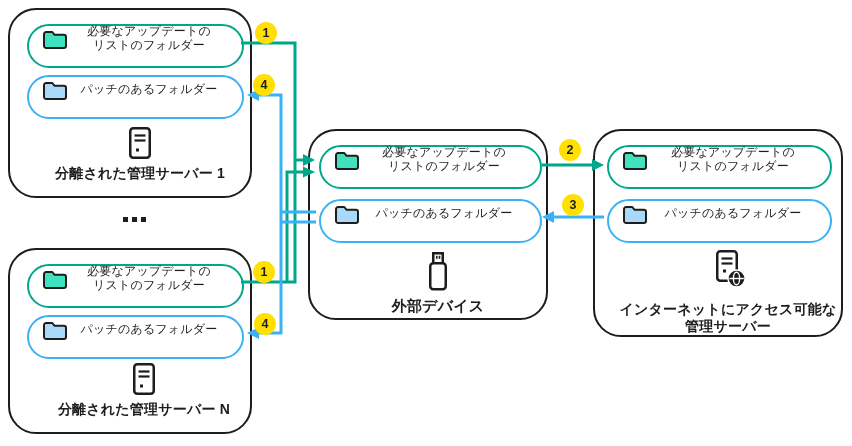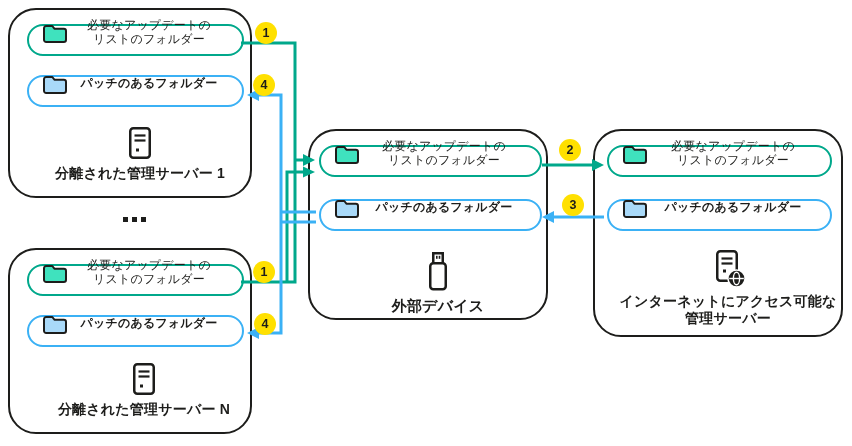--- a/index.html
+++ b/index.html
@@ -7,26 +7,26 @@
     width:852px;height:446px;position:relative;overflow:hidden;
     font-family:"Liberation Sans","DejaVu Sans",sans-serif;color:#1d1d1b;
     -webkit-font-smoothing:antialiased;
   }
   .stage{position:absolute;inset:0;}
   .box{
     position:absolute;border:2.5px solid #1d1d1b;border-radius:28px;
     background:#ffffff;box-sizing:border-box;z-index:1;
   }
   .pill{
-    position:absolute;height:32px;border-radius:23px;background:#ffffff;
+    position:absolute;height:44px;border-radius:23px;background:#ffffff;
     box-sizing:border-box;display:flex;align-items:center;
     padding:0 12px 16px 13px;z-index:2;
   }
   .pill.teal{border:2.5px solid #00a88b;}
-  .pill.blue{border:2.5px solid #3bb1f5;font-weight:bold;}
+  .pill.blue{border:2.5px solid #3bb1f5;}
   .pill-label{
     flex:1;text-align:center;font-size:12px;line-height:14.5px;
     color:#1d1d1b;letter-spacing:0.2px;
   }
   .device{
     position:absolute;left:0;right:0;display:flex;flex-direction:column;
     align-items:center;gap:6px;z-index:2;padding-left:20px;
   }
   .device-label{
     font-weight:bold;font-size:14px;line-height:17px;text-align:center;
@@ -135,21 +135,21 @@
         <path d="M2 6.2 a2.2 2.2 0 0 1 2.2-2.2 h6.1 l2.1 2.7 h9.4 a2.2 2.2 0 0 1 2.2 2.2 v8.9 a2.2 2.2 0 0 1 -2.2 2.2 h-17.6 a2.2 2.2 0 0 1 -2.2-2.2 z" fill="#3fe2be" stroke="#1d1d1b" stroke-width="2" stroke-linejoin="round"></path>
       </svg>
       <div class="pill-label"><span>必要なアップデートの</span><br><span>リストのフォルダー</span></div>
     </div>
     <div class="pill blue" style="left:12px;top:68px;width:225px;">
       <svg width="26" height="21" viewBox="0 0 26 21">
         <path d="M2 6.2 a2.2 2.2 0 0 1 2.2-2.2 h6.1 l2.1 2.7 h9.4 a2.2 2.2 0 0 1 2.2 2.2 v8.9 a2.2 2.2 0 0 1 -2.2 2.2 h-17.6 a2.2 2.2 0 0 1 -2.2-2.2 z" fill="#a9d9f8" stroke="#1d1d1b" stroke-width="2" stroke-linejoin="round"></path>
       </svg>
       <div class="pill-label">パッチのあるフォルダー</div>
     </div>
-    <div class="device" style="top:119px;gap:5px;">
+    <div class="device" style="top:119px;gap:13px;">
       <svg width="34" height="38" viewBox="0 0 34 38">
         <rect x="6.25" y="1.25" width="19.5" height="29.5" rx="3" fill="#fff" stroke="#1d1d1b" stroke-width="2.5"></rect>
         <line x1="10.5" y1="8.5" x2="21.5" y2="8.5" stroke="#1d1d1b" stroke-width="2.2"></line>
         <line x1="10.5" y1="13.5" x2="21.5" y2="13.5" stroke="#1d1d1b" stroke-width="2.2"></line>
         <rect x="12" y="19.5" width="3" height="3" fill="#1d1d1b"></rect>
         <circle cx="25.5" cy="28.5" r="9.3" fill="#fff"></circle>
         <circle cx="25.5" cy="28.5" r="7.8" fill="#1d1d1b"></circle>
         <ellipse cx="25.5" cy="28.5" rx="3.1" ry="6.2" fill="none" stroke="#fff" stroke-width="1.4"></ellipse>
         <line x1="18.2" y1="28.5" x2="32.8" y2="28.5" stroke="#fff" stroke-width="1.4"></line>
       </svg>

